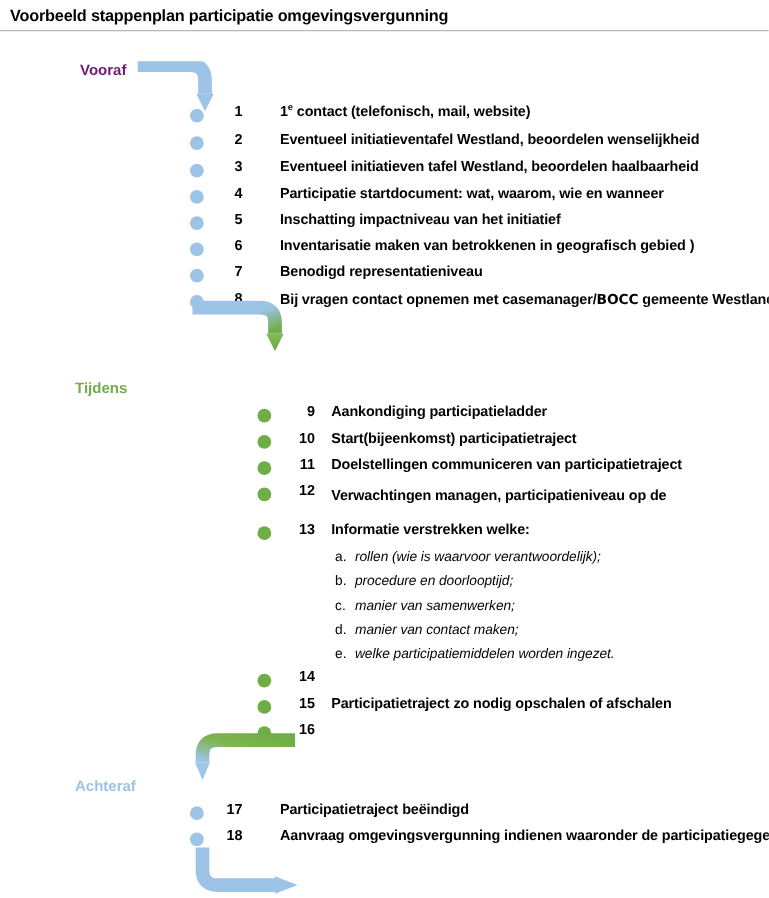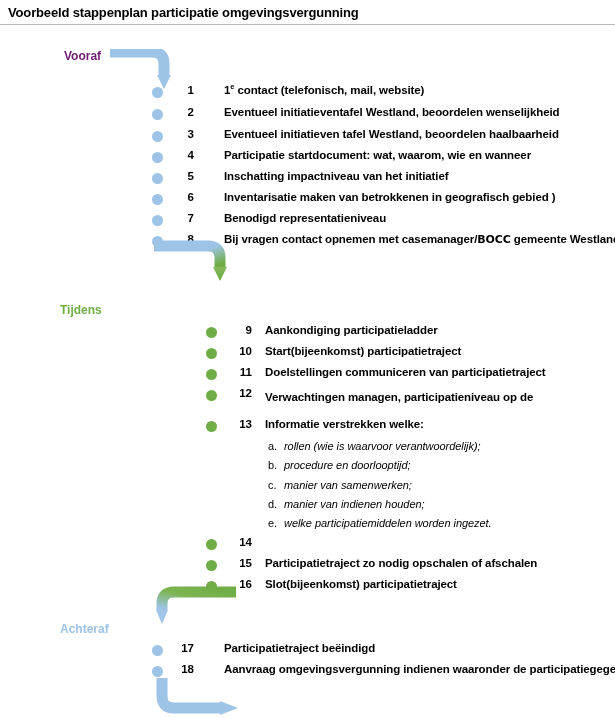--- a/index.html
+++ b/index.html
@@ -249,42 +249,41 @@
   <div class="sub-row" style="left:268px; top:459px;">
     <span class="sub-letter">b.</span>
     <span class="sub-text">procedure en doorlooptijd;</span>
   </div>
   <div class="sub-row" style="left:268px; top:479px;">
     <span class="sub-letter">c.</span>
     <span class="sub-text">manier van samenwerken;</span>
   </div>
   <div class="sub-row" style="left:268px; top:498px;">
     <span class="sub-letter">d.</span>
-    <span class="sub-text">manier van indienen houden;</span>
+    <span class="sub-text">manier van contact maken;</span>
   </div>
   <div class="sub-row" style="left:268px; top:517px;">
     <span class="sub-letter">e.</span>
     <span class="sub-text">welke participatiemiddelen worden ingezet.</span>
   </div>
 
   <div class="step-row" style="left:206px; top:536px;">
     <span class="bullet green"></span>
     <span class="step-num">14</span>
   </div>
 
   <div class="step-row" style="left:206px; top:557px;">
     <span class="bullet green"></span>
     <span class="step-num">15</span>
     <span class="step-text">Participatietraject zo nodig opschalen of afschalen</span>
   </div>
 
   <div class="step-row" style="left:206px; top:578px;">
     <span class="bullet green"></span>
     <span class="step-num">16</span>
-    <span class="step-text">Slot(bijeenkomst) participatietraject</span>
   </div>
 
 </div>
 
 <div class="connector" style="left:148px; top:582px; width:110px; height:48px;">
   <svg width="110" height="48" viewBox="0 0 110 48" xmlns="http://www.w3.org/2000/svg">
     <defs>
       <linearGradient id="gradGreenBlue" x1="1" y1="0" x2="0" y2="0.9">
         <stop offset="0%" stop-color="#70ad47"></stop>
         <stop offset="48%" stop-color="#7db550"></stop>

